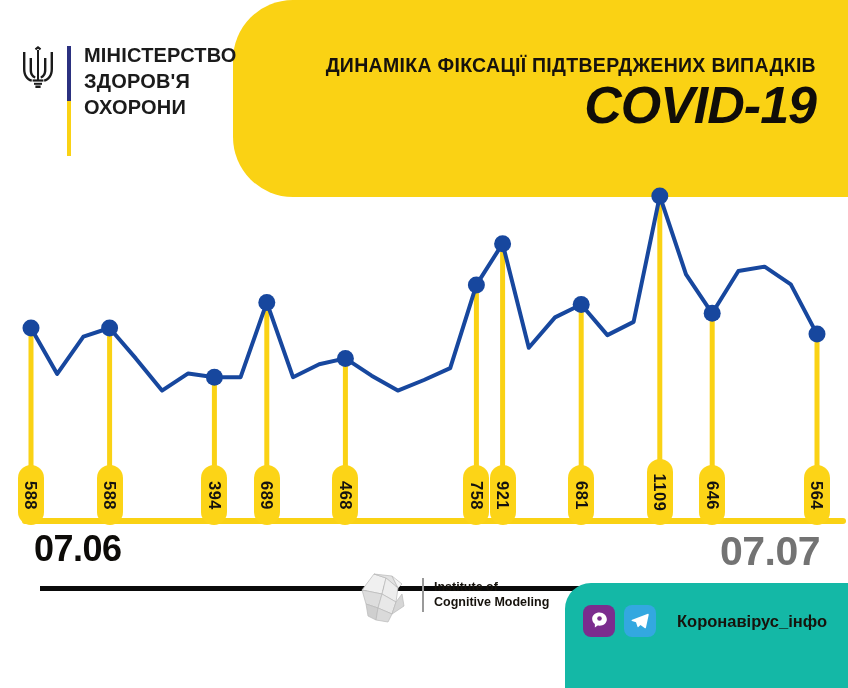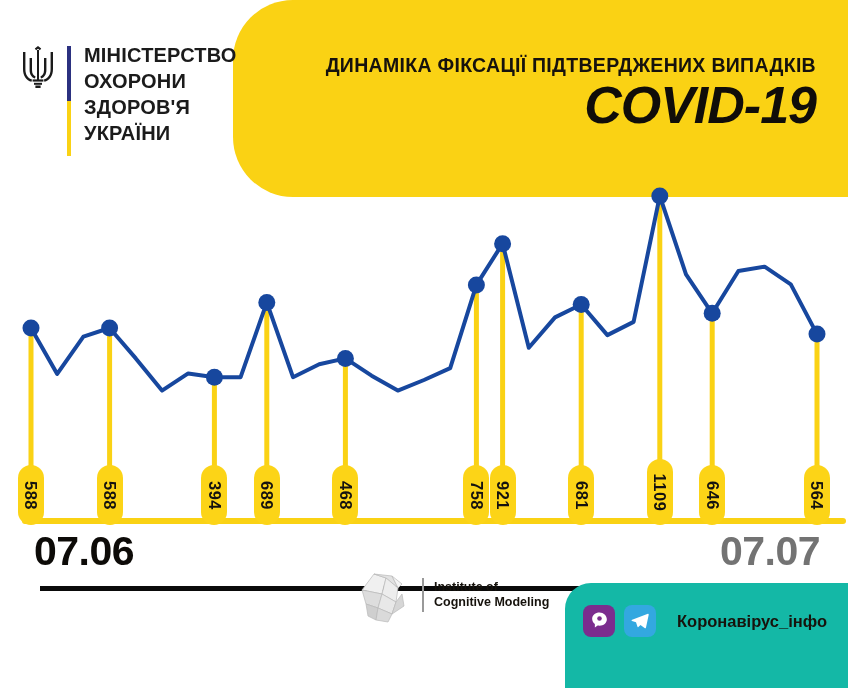--- a/index.html
+++ b/index.html
@@ -51,21 +51,21 @@
     background:#FCD417;
     border-radius:13px;
     display:flex;align-items:center;justify-content:center;
   }
   .pill span{
     font-size:16.5px;font-weight:bold;color:#141210;
     transform:rotate(90deg);white-space:nowrap;letter-spacing:.5px;
   }
 
   
-  .date-left{position:absolute;left:34px;top:528px;font-size:41px;font-weight:bold;color:#0d0b08;letter-spacing:-.5px;}
+  .date-left{position:absolute;left:34px;top:528px;font-size:36px;font-weight:bold;color:#0d0b08;letter-spacing:-.5px;}
   .date-right{position:absolute;right:28px;top:528px;font-size:41px;font-weight:bold;color:#737373;letter-spacing:-.5px;}
 
   
   .rule{position:absolute;left:40px;top:586px;width:1000px;height:5px;background:#0a0a0a;}
   .footer-badge{
     position:absolute;left:565px;top:583px;width:283px;height:105px;
     background:#14b8a6;border-top-left-radius:26px;
   }
   .badge-inner{position:absolute;left:18px;top:22px;display:flex;align-items:center;}
   .sicon{width:32px;height:32px;border-radius:8px;flex:none;margin-right:9px;
@@ -100,23 +100,22 @@
         <path d="M26 12 h2.4 v12 c0 4.6-2.1 7.4-5.3 8.6 l-.7-2.2 c2.2-.8 3.6-2.8 3.6-6.4 z"></path>
         <path d="M14.6 33.4 h10.8 v2.2 H14.6 z"></path>
         <path d="M16 36.8 h8 v2 h-8 z"></path>
         <path d="M17.4 39.6 h5.2 v2.4 h-5.2 z"></path>
         <path d="M16.8 2.6 l3.2-2.6 3.2 2.6 -1.3 1.6 -1.9-1.5 -1.9 1.5 z"></path>
       </g>
     </svg>
     <div class="divider-bar"></div>
     <div class="ministry-lines">
       <span>МІНІСТЕРСТВО</span>
+      <span>ЗДОРОВ'Я</span>
       <span>ОХОРОНИ</span>
-      <span>ЗДОРОВ'Я</span>
-      <span>УКРАЇНИ</span>
     </div>
   </div>
 
   <div class="chart-area">
     <svg class="chart-svg" width="848" height="372">
       <g id="stems">
           <line x1="31" y1="160.02101359703337" x2="31" y2="353" stroke="#FAD214" stroke-width="5"></line>
           <line x1="109.6" y1="160.02101359703337" x2="109.6" y2="353" stroke="#FAD214" stroke-width="5"></line>
           <line x1="214.4" y1="209.1804697156984" x2="214.4" y2="353" stroke="#FAD214" stroke-width="5"></line>
           <line x1="266.8" y1="134.42768850432634" x2="266.8" y2="353" stroke="#FAD214" stroke-width="5"></line>

